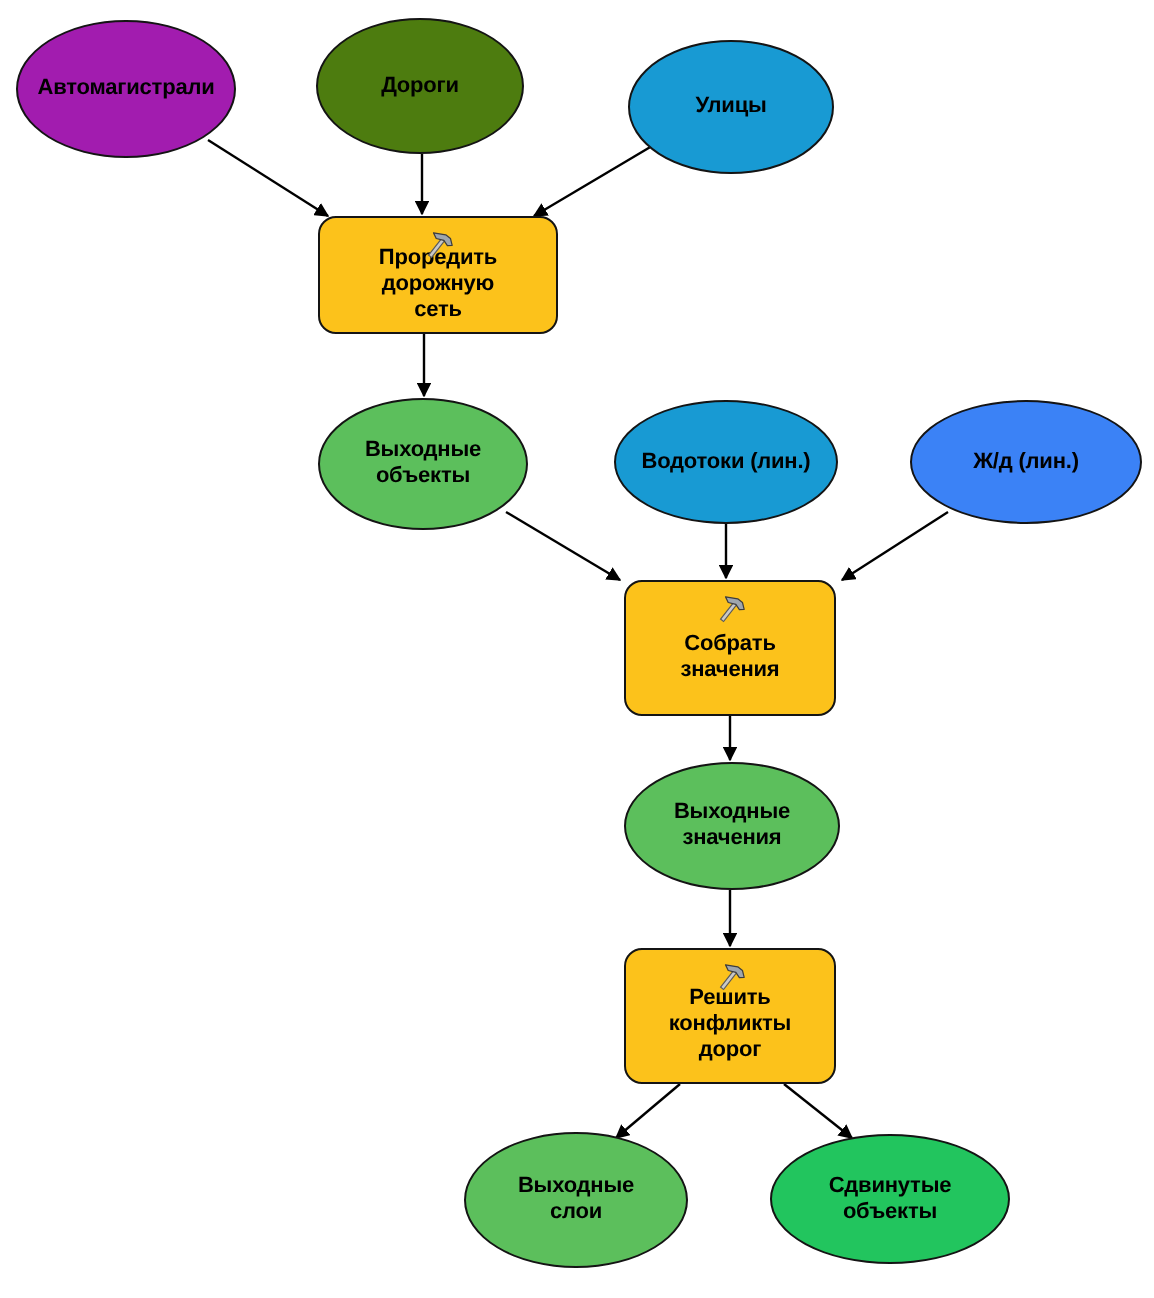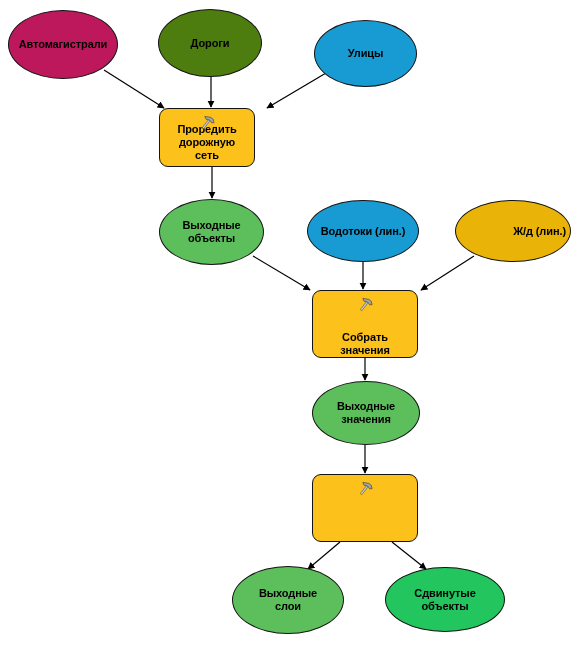--- a/index.html
+++ b/index.html
@@ -87,71 +87,74 @@
         <line x1="363" y1="262" x2="363" y2="289" stroke="#000000" stroke-width="1.2" marker-end="url(#arrow)"></line>
         <line x1="474" y1="256" x2="421" y2="290" stroke="#000000" stroke-width="1.2" marker-end="url(#arrow)"></line>
         <line x1="365" y1="358" x2="365" y2="380" stroke="#000000" stroke-width="1.2" marker-end="url(#arrow)"></line>
         <line x1="365" y1="445" x2="365" y2="473" stroke="#000000" stroke-width="1.2" marker-end="url(#arrow)"></line>
         <line x1="340" y1="542" x2="308" y2="569" stroke="#000000" stroke-width="1.2" marker-end="url(#arrow)"></line>
         <line x1="392" y1="542" x2="426" y2="569" stroke="#000000" stroke-width="1.2" marker-end="url(#arrow)"></line>
       </g>
   </svg>
 
   <div id="nodes-group">
-      <div class="node ellipse" style="left: 8px; top: 10px; width: 110px; height: 69px; background: #be185d; border-color: rgb(20, 20, 20);">
+      <div class="node ellipse" style="left: 8px; top: 10px; width: 110px; height: 69px; background: #a21caf; border-color: rgb(20, 20, 20);">
         <span class="label">Автомагистрали</span>
       </div>
       <div class="node ellipse" style="left: 158px; top: 9px; width: 104px; height: 68px; background: #4d7c0f; border-color: rgb(20, 20, 20);">
         <span class="label">Дороги</span>
       </div>
       <div class="node ellipse" style="left: 314px; top: 20px; width: 103px; height: 67px; background: rgb(24, 154, 211); border-color: rgb(20, 20, 20);">
         <span class="label">Улицы</span>
       </div>
-      <div class="node rect" style="left: 159px; top: 108px; width: 96px; height: 59px; background: rgb(252, 194, 27); border-color: rgb(20, 20, 20);">
+      <div class="node rect" style="left: 159px; top: 108px; width: 120px; height: 59px; background: rgb(252, 194, 27); border-color: rgb(20, 20, 20);">
         <svg class="tool-icon" viewBox="0 0 18 18">
           <g transform="rotate(38 9 9)">
             <rect x="8.1" y="4.5" width="1.9" height="11" fill="#c9c9c9" stroke="#5a5a5a" stroke-width="0.6"></rect>
             <path d="M3.2 5.2 L8.6 2.2 L11.6 2.2 L14.4 4.4 L12.6 6.0 L9.6 5.0 L6.0 6.6 Z" fill="#9fa6ad" stroke="#3c3c3c" stroke-width="0.6" stroke-linejoin="round"></path>
           </g>
         </svg>
         <span class="label">Проредить
 дорожную
 сеть</span>
       </div>
       <div class="node ellipse" style="left: 159px; top: 199px; width: 105px; height: 66px; background: rgb(92, 191, 92); border-color: rgb(20, 20, 20);">
         <span class="label">Выходные
 объекты</span>
       </div>
       <div class="node ellipse" style="left: 307px; top: 200px; width: 112px; height: 62px; background: rgb(24, 154, 211); border-color: rgb(20, 20, 20); justify-content: center;">
         <span class="label">Водотоки (лин.)</span>
       </div>
-      <div class="node ellipse" style="left: 455px; top: 200px; width: 116px; height: 62px; background: #eab308; border-color: rgb(20, 20, 20); justify-content: flex-end;">
+      <div class="node ellipse" style="left: 455px; top: 200px; width: 116px; height: 62px; background: #3b82f6; border-color: rgb(20, 20, 20);">
         <span class="label">Ж/д (лин.)</span>
       </div>
-      <div class="node rect" style="left: 312px; top: 290px; width: 106px; height: 68px; background: rgb(252, 194, 27); border-color: rgb(20, 20, 20); align-items: flex-end;">
+      <div class="node rect" style="left: 312px; top: 290px; width: 106px; height: 68px; background: rgb(252, 194, 27); border-color: rgb(20, 20, 20);">
         <svg class="tool-icon" viewBox="0 0 18 18">
           <g transform="rotate(38 9 9)">
             <rect x="8.1" y="4.5" width="1.9" height="11" fill="#c9c9c9" stroke="#5a5a5a" stroke-width="0.6"></rect>
             <path d="M3.2 5.2 L8.6 2.2 L11.6 2.2 L14.4 4.4 L12.6 6.0 L9.6 5.0 L6.0 6.6 Z" fill="#9fa6ad" stroke="#3c3c3c" stroke-width="0.6" stroke-linejoin="round"></path>
           </g>
         </svg>
         <span class="label">Собрать
 значения</span>
       </div>
       <div class="node ellipse" style="left: 312px; top: 381px; width: 108px; height: 64px; background: rgb(92, 191, 92); border-color: rgb(20, 20, 20);">
         <span class="label">Выходные
 значения</span>
       </div>
       <div class="node rect" style="left: 312px; top: 474px; width: 106px; height: 68px; background: rgb(252, 194, 27); border-color: rgb(20, 20, 20);">
         <svg class="tool-icon" viewBox="0 0 18 18">
           <g transform="rotate(38 9 9)">
             <rect x="8.1" y="4.5" width="1.9" height="11" fill="#c9c9c9" stroke="#5a5a5a" stroke-width="0.6"></rect>
             <path d="M3.2 5.2 L8.6 2.2 L11.6 2.2 L14.4 4.4 L12.6 6.0 L9.6 5.0 L6.0 6.6 Z" fill="#9fa6ad" stroke="#3c3c3c" stroke-width="0.6" stroke-linejoin="round"></path>
           </g>
         </svg>
+        <span class="label">Решить
+конфликты
+дорог</span>
       </div>
       <div class="node ellipse" style="left: 232px; top: 566px; width: 112px; height: 68px; background: rgb(92, 191, 92); border-color: rgb(20, 20, 20);">
         <span class="label">Выходные
 слои</span>
       </div>
       <div class="node ellipse" style="left: 385px; top: 567px; width: 120px; height: 65px; background: #22c55e; border-color: rgb(20, 20, 20);">
         <span class="label">Сдвинутые
 объекты</span>
       </div>
     </div>

